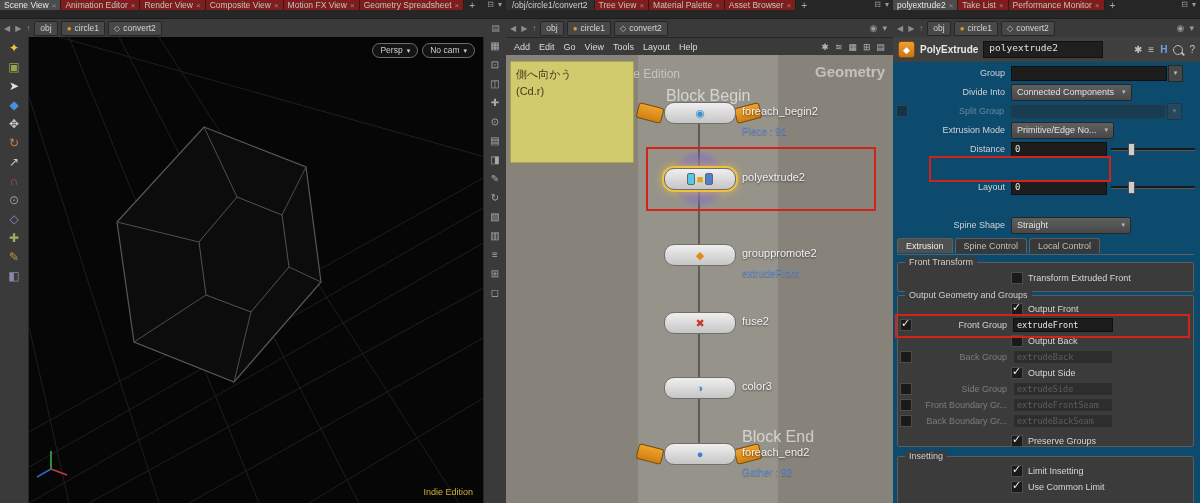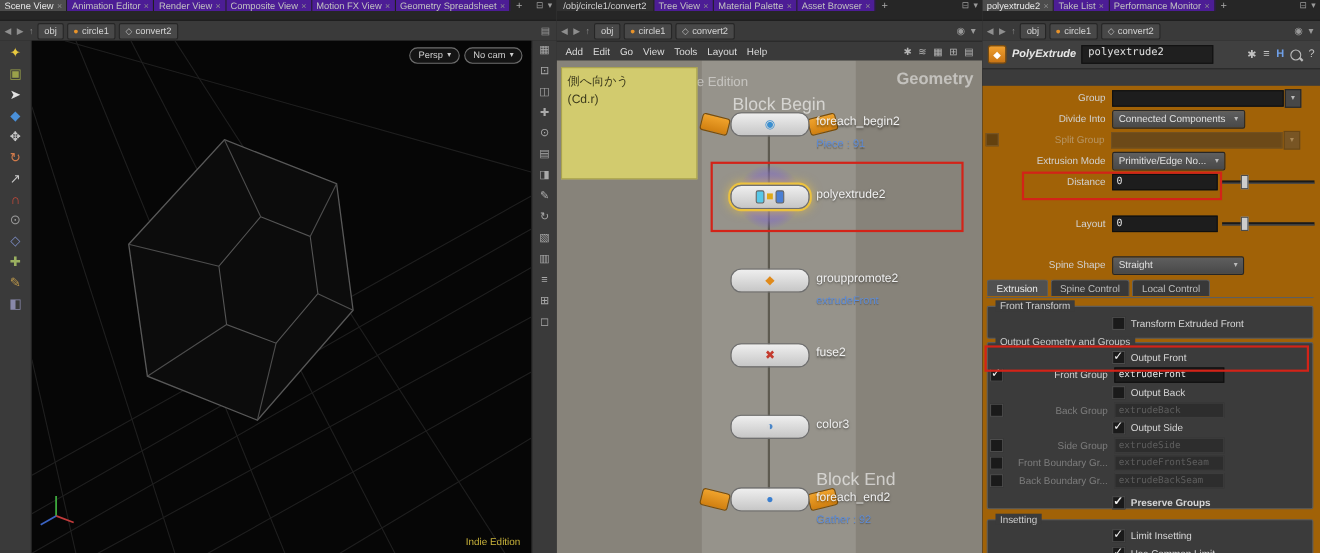--- a/index.html
+++ b/index.html
@@ -6,21 +6,21 @@
   .root{position:relative;width:1200px;height:503px;overflow:hidden;
         font-family:"Liberation Sans",sans-serif;font-size:10px;color:#ccc;
         background:#2e2e2e;-webkit-font-smoothing:antialiased;}
   .pane{position:absolute;top:0;bottom:0;overflow:hidden;background:#3b3b3b;}
   .pane-left{left:0;width:506px;border-right:1px solid #191919;}
   .pane-mid{left:506px;width:387px;border-right:1px solid #191919;}
   .pane-right{left:893px;width:307px;}
 
   
   .tabstrip{height:18px;background:#262626;display:flex;align-items:flex-start;overflow:hidden;border-bottom:1px solid #1c1c1c;}
-  .tab{background:#4c1d95;border-right:1px solid #1f1f1f;padding:0 4px;display:flex;align-items:center;gap:3px;
+  .tab{background:#7f1d1d;border-right:1px solid #1f1f1f;padding:0 4px;display:flex;align-items:center;gap:3px;
        font-size:8.5px;color:#c2c2c2;white-space:nowrap;}
   .tab.active{background:#4c4c4c;color:#e8e8e8;}
   .tab .x{color:#8f8f8f;font-size:8px;}
   .addtab{display:flex;align-items:center;padding:0 5px;color:#aaa;font-size:10px;}
   .stripright{margin-left:auto;display:flex;align-items:center;gap:4px;padding:0 4px;color:#9a9a9a;font-size:8px;}
   .pathtab{display:flex;align-items:center;padding:0 6px;font-size:8.5px;color:#cfcfcf;background:#303030;border-right:1px solid #1f1f1f;white-space:nowrap;}
   .toolbar{height:18px;background:#3a3a3a;border-bottom:1px solid #262626;display:flex;align-items:center;gap:3px;padding:0 3px;}
   .nav{color:#8e8e8e;font-size:8px;padding:0 1px;}
   .crumbbtn{background:#484848;border:1px solid #262626;border-radius:2px;height:13px;line-height:13px;
             padding:0 5px;font-size:8.5px;color:#d4d4d4;display:inline-flex;align-items:center;gap:3px;}
@@ -66,28 +66,28 @@
   .chip{width:6px;height:10px;border-radius:2px;border:1px solid #666;}
   .nlabel{position:absolute;left:78px;top:3px;color:#f0f0f0;font-size:11px;white-space:nowrap;text-shadow:0 1px 2px rgba(0,0,0,.55);}
   .nsub{position:absolute;left:78px;top:24px;color:#5d8cd8;font-size:10px;white-space:nowrap;text-shadow:0 1px 1px rgba(0,0,0,.3);}
   .nbadge{position:absolute;top:-15px;color:rgba(255,255,255,0.6);font-size:16px;white-space:nowrap;}
 
   
   .paramhead{position:absolute;top:37px;left:0;right:0;height:25px;background:#404040;border-bottom:1px solid #272727;
              display:flex;align-items:center;gap:5px;padding:0 5px;}
   .ntypeicon{width:15px;height:15px;border-radius:3px;background:linear-gradient(#f0a030,#c87414);border:1px solid #7c4c0c;
              color:#fff;font-size:9px;display:flex;align-items:center;justify-content:center;}
-  .ntype{font-size:10px;font-weight:bold;color:#e8e8e8;font-style:italic;}
+  .ntype{font-size:10px;font-weight:bold;color:#e8e8e8;}
   .nname{background:#1f1f1f;border:1px solid #111;height:15px;line-height:15px;padding:0 5px;min-width:108px;
          color:#e2e2e2;font:9.5px "DejaVu Sans Mono",monospace;}
   .phicons{margin-left:auto;display:flex;align-items:center;gap:6px;color:#c2c2c2;font-size:10px;}
   .hbadge{color:#6fa0e8;font-weight:bold;}
   .mag{position:relative;width:8px;height:8px;border:1.5px solid #bbb;border-radius:50%;}
   .mag::after{content:"";position:absolute;left:7px;top:7px;width:4px;height:1.5px;background:#bbb;transform:rotate(45deg);}
-  .paramsbody{position:absolute;top:62px;left:0;right:0;bottom:0;background:#a16207;margin-top:16px;}
+  .paramsbody{position:absolute;top:62px;left:0;right:0;bottom:0;background:#0c4a6e;}
   .prow{position:absolute;left:0;right:4px;height:18px;display:flex;align-items:center;}
   .plab{width:112px;flex:none;text-align:right;padding-right:6px;color:#d2d2d2;font-size:9px;white-space:nowrap;}
   .numfield{width:88px;height:13px;background:#1d1d1d;border:1px solid #0f0f0f;color:#e6e6e6;
             font:9px "DejaVu Sans Mono",monospace;line-height:13px;padding:0 3px;flex:none;}
   .txtfield{height:13px;background:#1d1d1d;border:1px solid #0f0f0f;color:#e6e6e6;font:9px "DejaVu Sans Mono",monospace;
             line-height:13px;padding:0 3px;flex:none;}
   .arrbtn{width:13px;height:15px;background:#474747;border:1px solid #262626;color:#bbb;font-size:7px;
           display:flex;align-items:center;justify-content:center;flex:none;margin-left:1px;}
   .menubtn{height:15px;background:linear-gradient(#5f5f5f,#484848);border:1px solid #262626;border-radius:2px;
            color:#e0e0e0;font-size:9px;display:inline-flex;align-items:center;gap:8px;padding:0 5px;}
@@ -531,21 +531,21 @@
           <div class="grow">
             <span class="cb" style="margin-left:2px;"></span>
             <span class="glab dimtxt">Front Boundary Gr...</span>
             <span class="gfield offfield">extrudeFrontSeam</span>
           </div>
           <div class="grow">
             <span class="cb" style="margin-left:2px;"></span>
             <span class="glab dimtxt">Back Boundary Gr...</span>
             <span class="gfield offfield">extrudeBackSeam</span>
           </div>
-          <div class="grow" style="margin-top:4px;font-weight:bold;">
+          <div class="grow" style="margin-top:4px;">
             <span class="cb on ckspace"></span>
             <span class="cklab">Preserve Groups</span>
           </div>
         </div>
       </div>
 
       <div class="gbox" style="top:394px;height:52px;">
         <span class="gtitle">Insetting</span>
         <div style="padding-top:6px;">
           <div class="grow">

